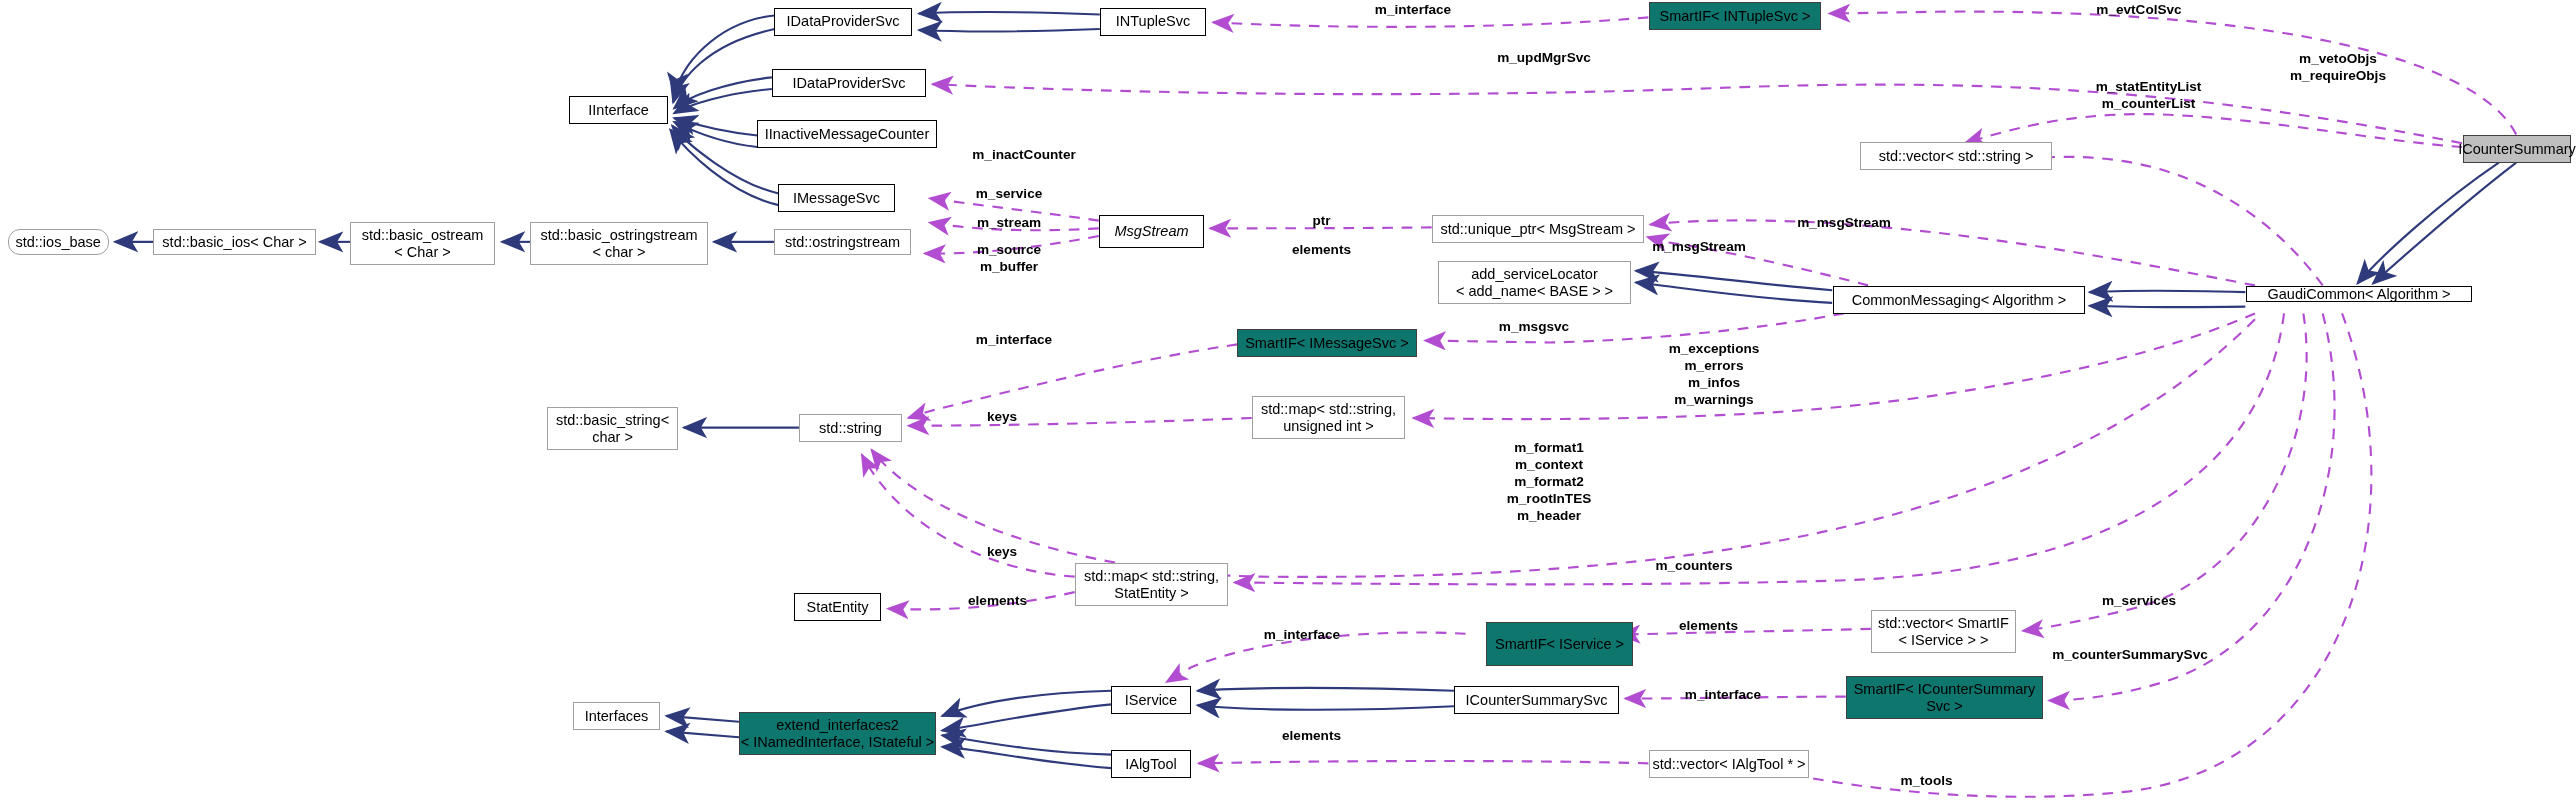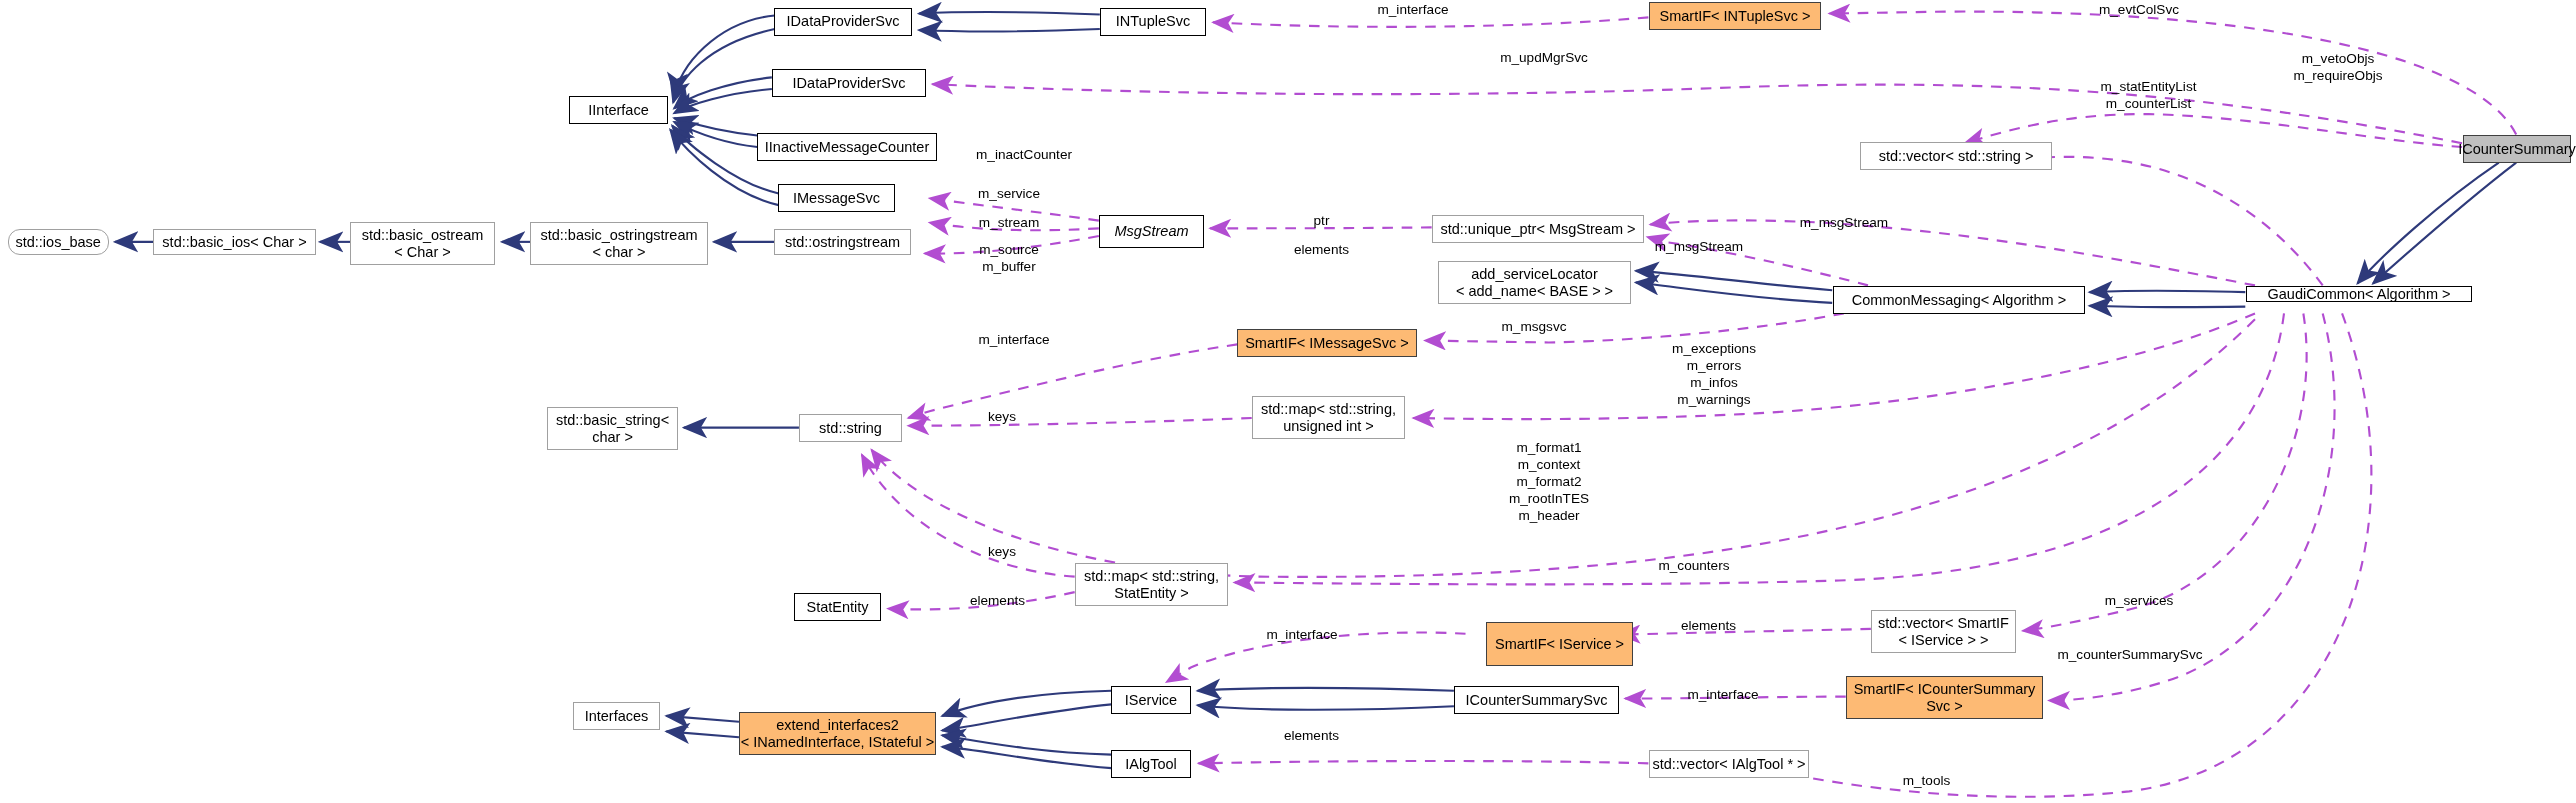--- a/index.html
+++ b/index.html
@@ -41,31 +41,32 @@
   }
   .node.solid {
     border: 1.9px solid #000000;
   }
   .node.focus {
     border: 1.9px solid #404040;
     background: #bfbfbf;
   }
   .node.bold-thin {
     border: 1.9px solid #404040;
-    background: #fdba74;
+    background: #0f766e;
   }
   .edge-label {
     position: absolute;
     font-size: 13.6px;
     color: #000000;
     white-space: pre;
     line-height: 1.25;
     text-align: center;
     z-index: 6;
     background: transparent;
+    font-weight: bold;
   }
 </style>
 </head>
 <body>
 
 <div id="diagram">
 
   <svg id="edges" viewBox="0 0 2661 830" width="2576" height="803" xmlns="http://www.w3.org/2000/svg">
     <defs>
       <marker id="inh" viewBox="0 0 12 10" refX="11" refY="5" markerWidth="12" markerHeight="10" orient="auto-start-reverse">
@@ -177,21 +178,21 @@
       <div class="node " style="left: 153px; top: 229px; width: 163px; height: 26px;">std::basic_ios&lt; Char &gt;</div>
       <div class="node " style="left: 350px; top: 222px; width: 145px; height: 43px;">std::basic_ostream
 &lt; Char &gt;</div>
       <div class="node " style="left: 530px; top: 222px; width: 178px; height: 43px;">std::basic_ostringstream
 &lt; char &gt;</div>
       <div class="node " style="left: 774px; top: 229px; width: 137px; height: 26px;">std::ostringstream</div>
       <div class="node solid" style="left: 569px; top: 96px; width: 99px; height: 28px;">IInterface</div>
       <div class="node solid" style="left: 774px; top: 7.7px; width: 138px; height: 28px;">IDataProviderSvc</div>
       <div class="node solid" style="left: 1100px; top: 7.7px; width: 106px; height: 28px;">INTupleSvc</div>
       <div class="node solid" style="left: 772px; top: 69px; width: 154px; height: 28px;">IDataProviderSvc</div>
-      <div class="node solid" style="left: 757px; top: 133px; width: 180px; height: 28px;">IInactiveMessageCounter</div>
+      <div class="node solid" style="left: 757px; top: 120px; width: 180px; height: 28px;">IInactiveMessageCounter</div>
       <div class="node solid" style="left: 778px; top: 184px; width: 117px; height: 28px;">IMessageSvc</div>
       <div class="node bold-thin" style="left: 1649px; top: 1.9px; width: 172px; height: 28px;">SmartIF&lt; INTupleSvc &gt;</div>
       <div class="node solid" style="left: 1099px; top: 215px; width: 105px; height: 33px; font-style: italic;">MsgStream</div>
       <div class="node " style="left: 1432px; top: 215px; width: 212px; height: 28px;">std::unique_ptr&lt; MsgStream &gt;</div>
       <div class="node " style="left: 1860px; top: 142px; width: 192px; height: 28px;">std::vector&lt; std::string &gt;</div>
       <div class="node " style="left: 1438px; top: 261px; width: 193px; height: 43px;">add_serviceLocator
 &lt; add_name&lt; BASE &gt; &gt;</div>
       <div class="node solid" style="left: 1833px; top: 286px; width: 252px; height: 28px;">CommonMessaging&lt; Algorithm &gt;</div>
       <div class="node solid" style="left: 2246px; top: 286px; width: 226px; height: 16px;">GaudiCommon&lt; Algorithm &gt;</div>
       <div class="node focus" style="left: 2463px; top: 135px; width: 108px; height: 28px;">ICounterSummary</div>

